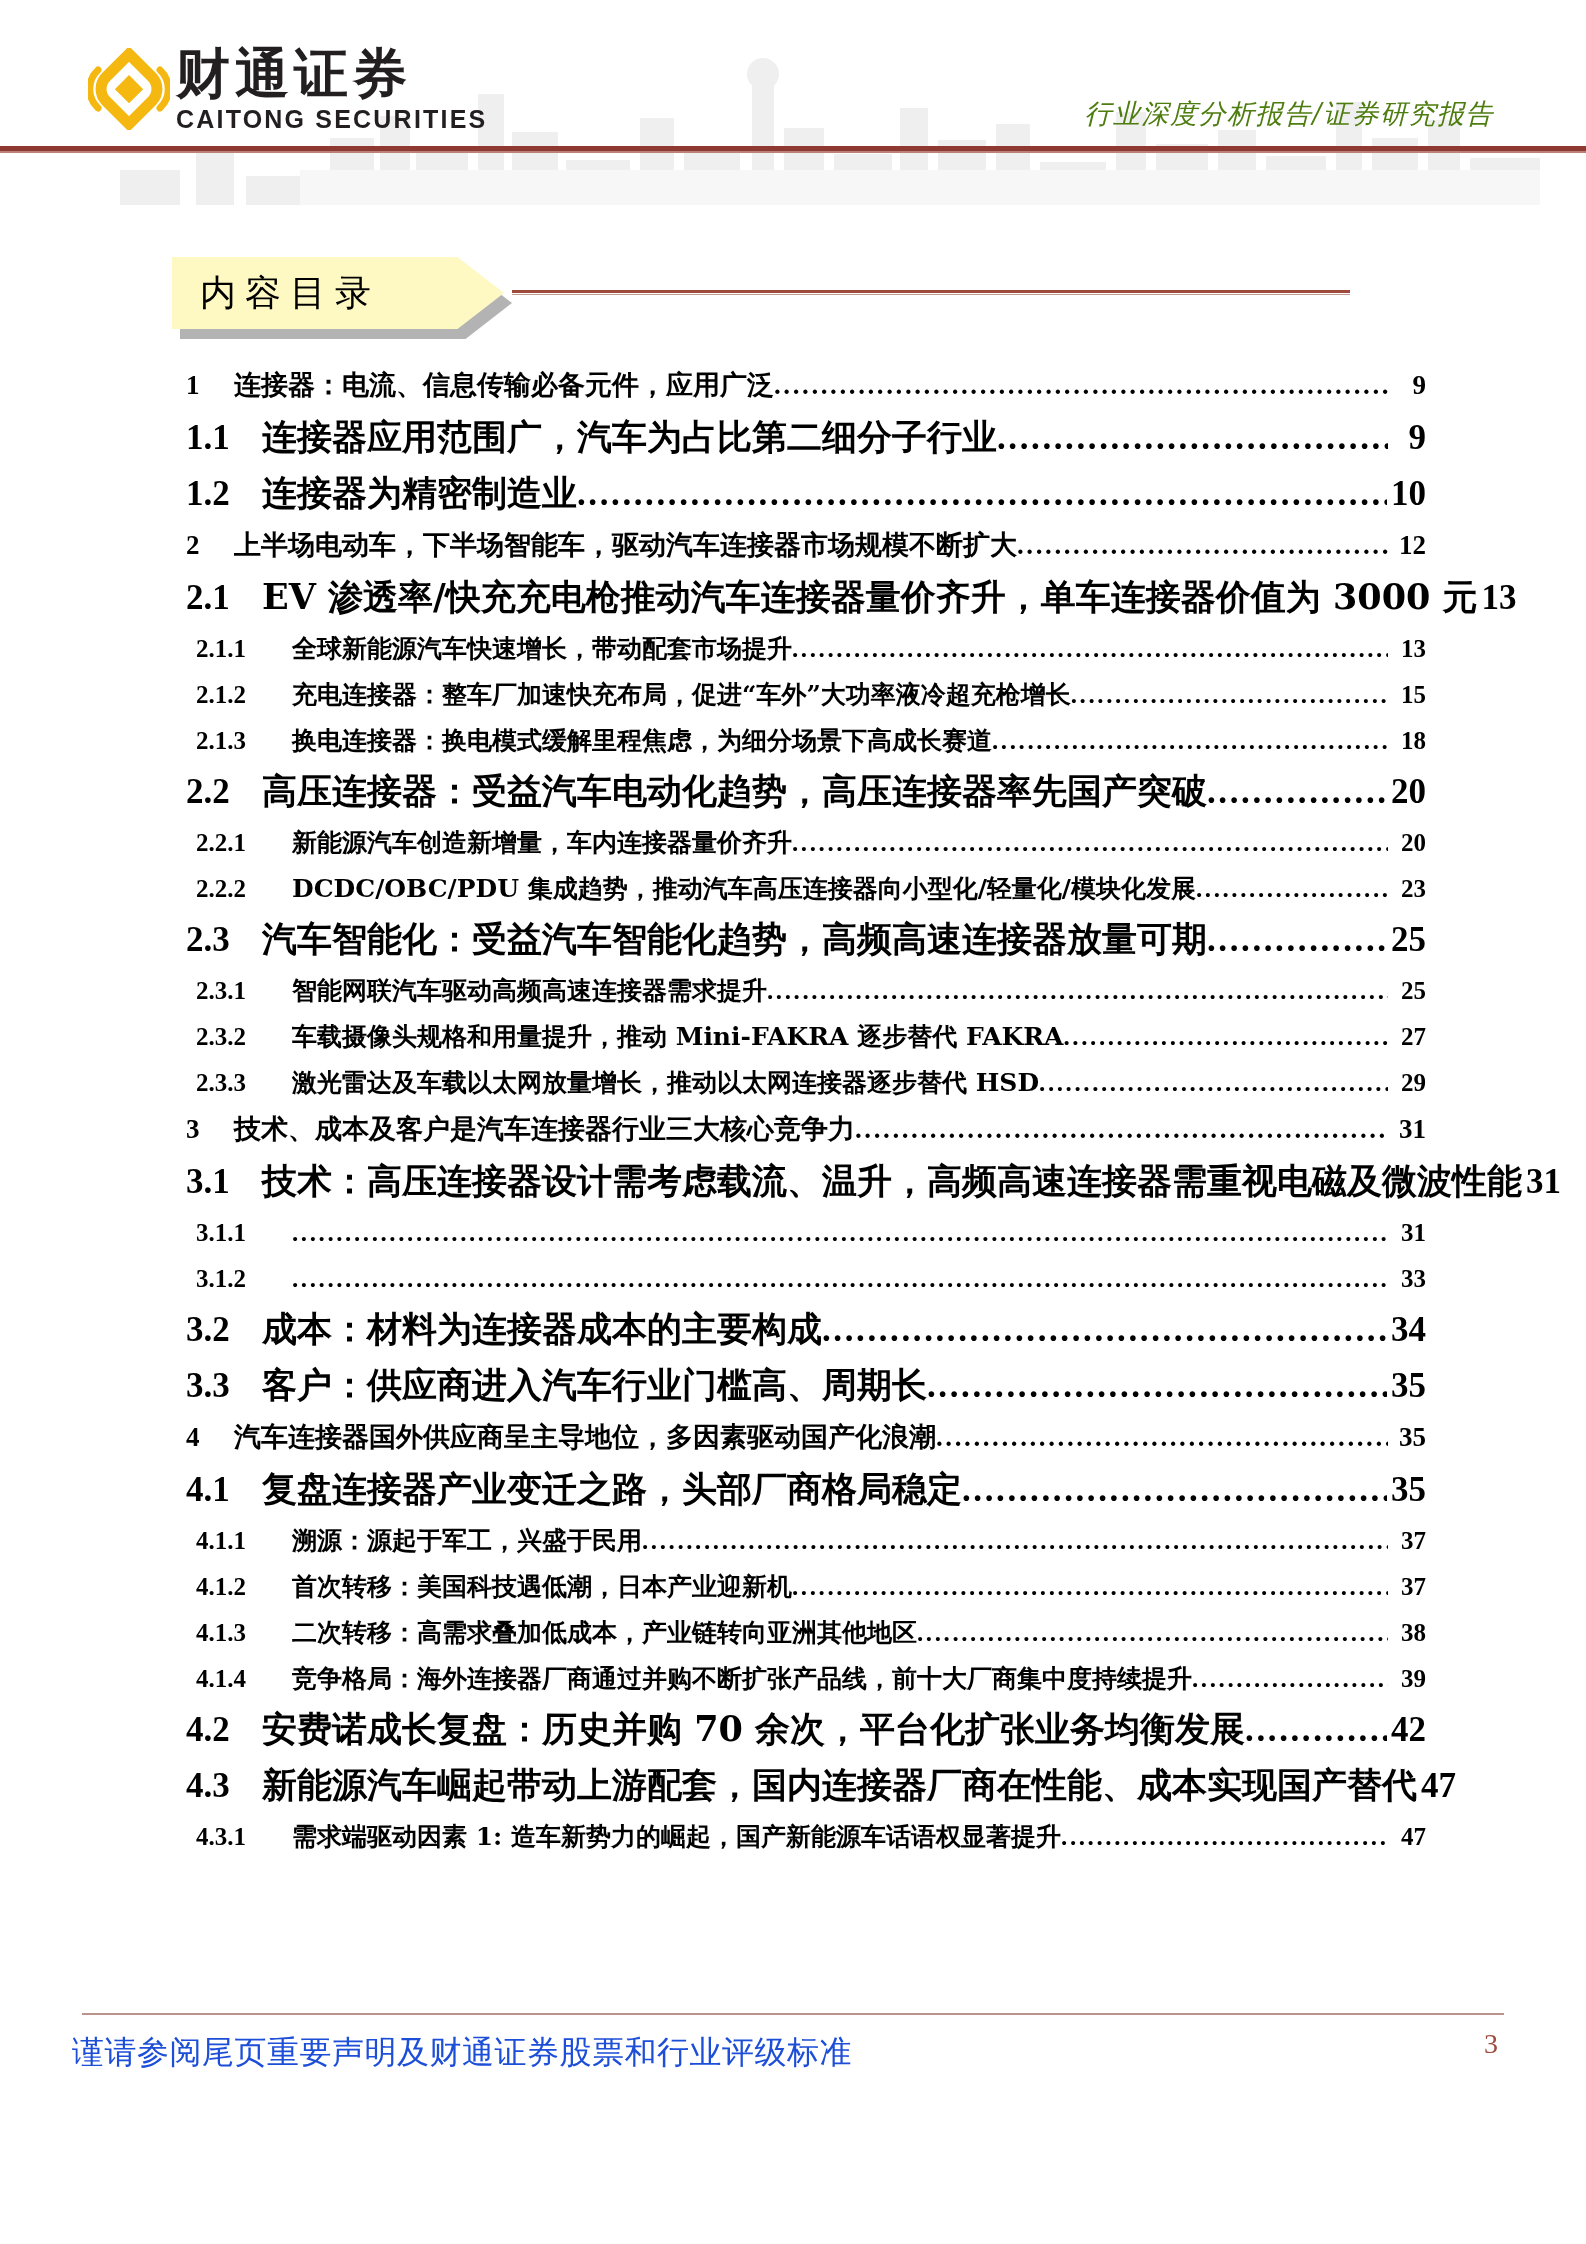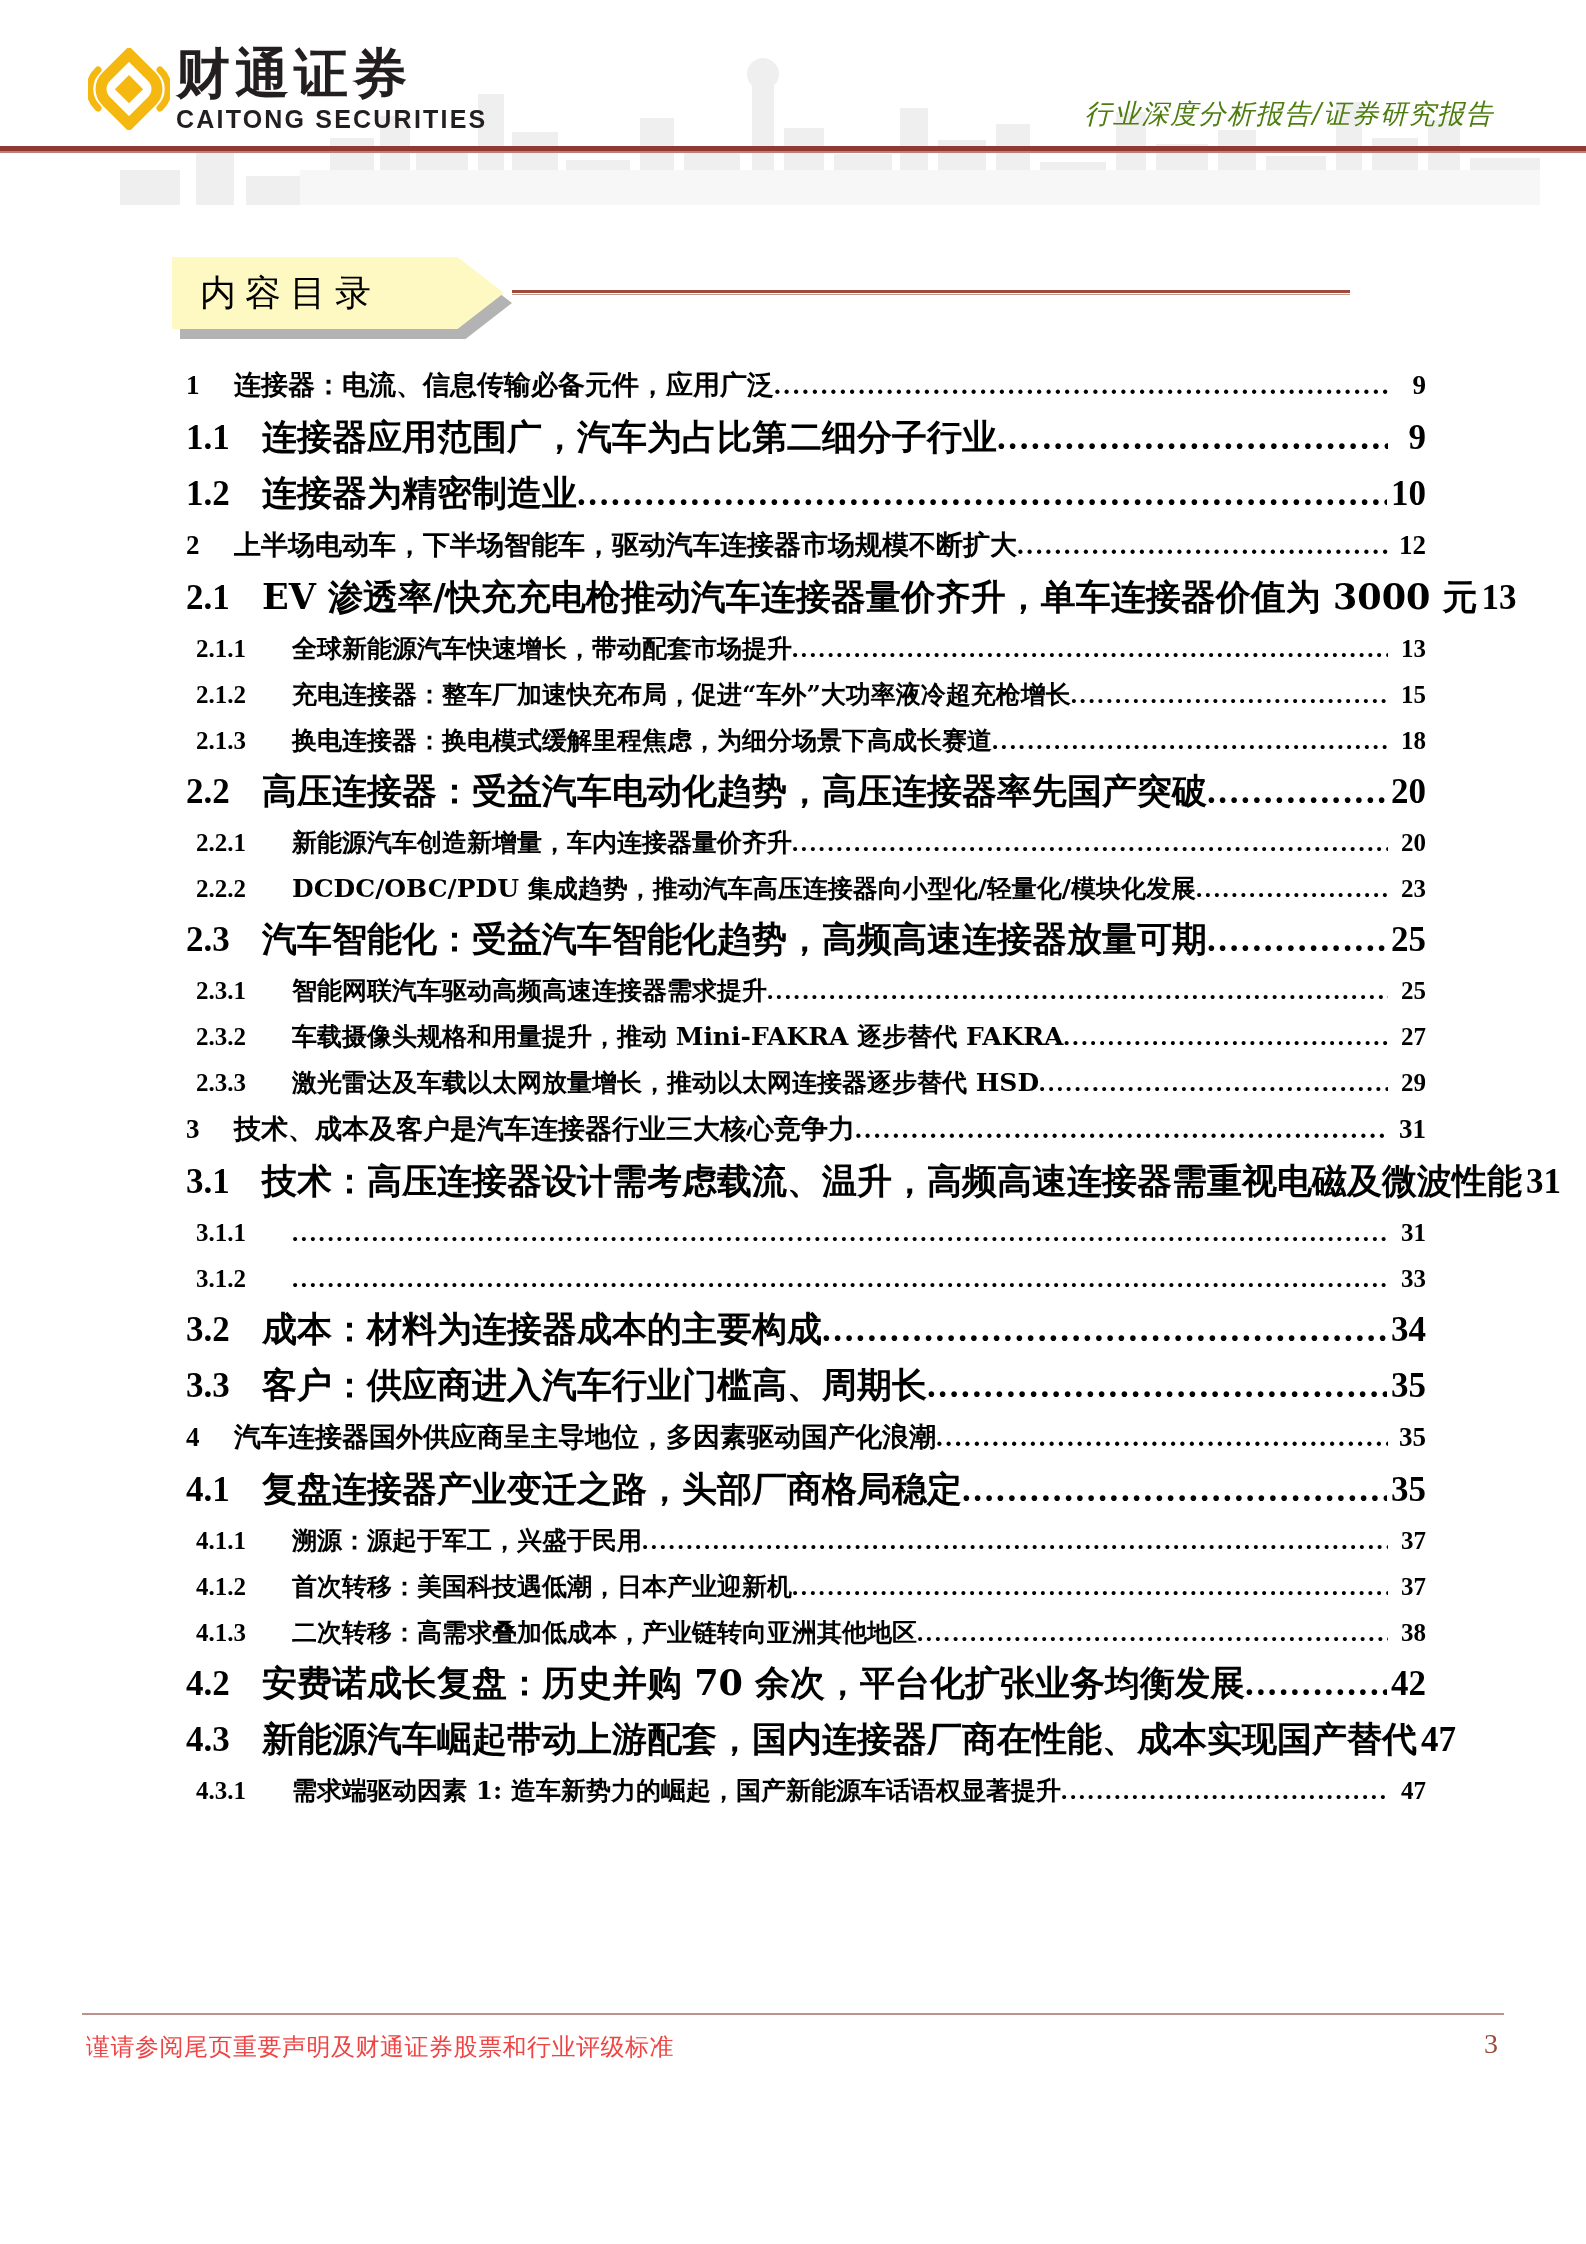--- a/index.html
+++ b/index.html
@@ -213,25 +213,25 @@
   .footer-rule {
     position: absolute;
     left: 82px;
     top: 2013px;
     width: 1422px;
     height: 2px;
     background: #b9938c;
   }
   .footer-note {
     position: absolute;
-    left: 86px;
+    left: 72px;
     top: 2031px;
     font-family: "DejaVu Serif", "Liberation Serif", serif;
-    font-size: 24px;
-    color: #ef4444;
+    font-size: 32px;
+    color: #1d4ed8;
     letter-spacing: 0.5px;
     white-space: nowrap;
   }
   .footer-page {
     position: absolute;
     right: 88px;
     top: 2028px;
     font-family: "Liberation Serif", "DejaVu Serif", serif;
     font-size: 28px;
     color: #9e4a3c;
@@ -459,20 +459,26 @@
         <span class="toc-title">首次转移：美国科技遇低潮，日本产业迎新机</span>
         <span class="toc-dots"></span>
         <span class="toc-page">37</span>
       </div>
       <div class="toc-entry lvl3">
         <span class="toc-num">4.1.3</span>
         <span class="toc-title">二次转移：高需求叠加低成本，产业链转向亚洲其他地区</span>
         <span class="toc-dots"></span>
         <span class="toc-page">38</span>
       </div>
+      <div class="toc-entry lvl3">
+        <span class="toc-num">4.1.4</span>
+        <span class="toc-title">竞争格局：海外连接器厂商通过并购不断扩张产品线，前十大厂商集中度持续提升</span>
+        <span class="toc-dots"></span>
+        <span class="toc-page">39</span>
+      </div>
       <div class="toc-entry lvl2">
         <span class="toc-num">4.2</span>
         <span class="toc-title">安费诺成长复盘：历史并购 70 余次，平台化扩张业务均衡发展</span>
         <span class="toc-dots"></span>
         <span class="toc-page">42</span>
       </div>
       <div class="toc-entry lvl2">
         <span class="toc-num">4.3</span>
         <span class="toc-title">新能源汽车崛起带动上游配套，国内连接器厂商在性能、成本实现国产替代</span>
         <span class="toc-dots"></span>

